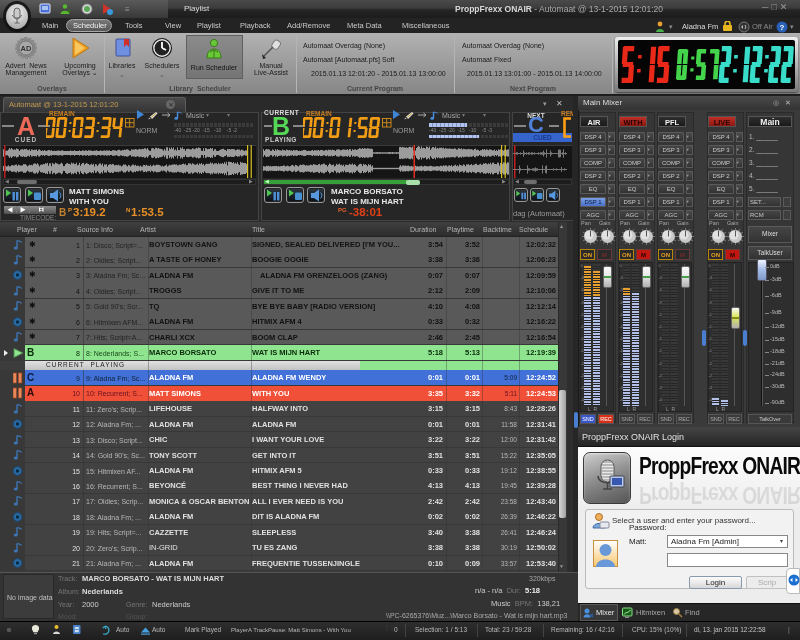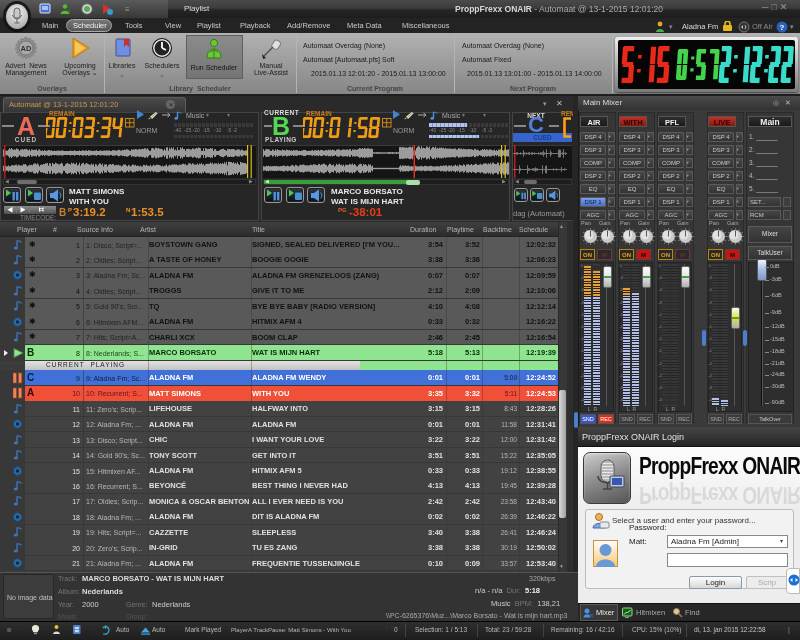--- a/index.html
+++ b/index.html
@@ -535,21 +535,21 @@
       <svg width="12" height="12" style="position:absolute;left:12px;top:1.5px">
         <circle cx="5.5" cy="6" r="4.3" fill="#2a6aa0" stroke="#1a4a78"></circle>
         <circle cx="5.5" cy="6" r="1.7" fill="#0a2a44"></circle>
       </svg>
     </div>
     <div class="tx" style="left:29px;top:271.4px;font-size:8px;color:#111">✱</div>
     <div class="tx" style="left:44px;top:272.4px;width:36px;text-align:right;font-size:7px;color:#111">3</div>
     <div class="ab" style="left:82.5px;top:267.9px;width:1px;height:15.45px;background:#2e2e2e;opacity:0.5"></div>
     <div class="tx" style="left:86px;top:272.4px;font-size:7px;color:#222">3: Aladna Fm; Sc...</div>
     <div class="tx" style="left:149px;top:271.9px;font-size:7.5px;font-weight:bold;color:#111">ALADNA FM</div>
-    <div class="tx" style="left:252px;top:271.9px;font-size:7.5px;font-weight:bold;color:#111">ALADNA FM GRENZELOOS (ZANG)</div>
+    <div class="tx" style="left:260px;top:271.9px;font-size:7.5px;font-weight:bold;color:#111">ALADNA FM GRENZELOOS (ZANG)</div>
     <div class="tx" style="left:407px;top:271.9px;width:36px;text-align:right;font-size:7.5px;font-weight:bold;color:#111">0:07</div>
     <div class="tx" style="left:444px;top:271.9px;width:36px;text-align:right;font-size:7.5px;font-weight:bold;color:#111">0:07</div>
     <div class="tx" style="left:512px;top:271.9px;width:44px;text-align:right;font-size:7.5px;font-weight:bold;color:#111">12:09:59</div>
     <div class="ab" style="left:0;top:283.34999999999997px;width:558px;height:15.45px;background:#383838"></div>
     <div class="ab" style="left:25px;top:283.34999999999997px;width:533px;height:14.75px;background:#595959"></div>
     <div class="ab" style="left:0;top:283.34999999999997px;width:25px;height:15.45px">
       <svg width="10" height="12" style="position:absolute;left:13px;top:1.5px">
         <path d="M4 1.5v7" stroke="#3d76b4" stroke-width="1.4"></path>
         <ellipse cx="2.8" cy="9" rx="2.1" ry="1.6" fill="#3d76b4"></ellipse>
         <path d="M4 1.5c2 .6 3.6.4 4.6 2" stroke="#3d76b4" stroke-width="1.2" fill="none"></path>
@@ -837,21 +837,21 @@
     <div class="ab" style="left:0;top:540.2499999999999px;width:25px;height:15.45px">
       <svg width="10" height="12" style="position:absolute;left:13px;top:1.5px">
         <path d="M4 1.5v7" stroke="#3d76b4" stroke-width="1.4"></path>
         <ellipse cx="2.8" cy="9" rx="2.1" ry="1.6" fill="#3d76b4"></ellipse>
         <path d="M4 1.5c2 .6 3.6.4 4.6 2" stroke="#3d76b4" stroke-width="1.2" fill="none"></path>
       </svg>
     </div>
     <div class="tx" style="left:44px;top:544.7499999999999px;width:36px;text-align:right;font-size:7px;color:#e0e0e0">20</div>
     <div class="ab" style="left:82.5px;top:540.2499999999999px;width:1px;height:15.45px;background:#2e2e2e;opacity:0.5"></div>
     <div class="tx" style="left:86px;top:544.7499999999999px;font-size:7px;color:#b8b8b8">20: Zero's; Scrip...</div>
-    <div class="tx" style="left:149px;top:544.2499999999999px;font-size:7.5px;font-weight:bold;color:#e0e0e0">IN-GRID</div>
+    <div class="tx" style="left:149px;top:544.2499999999999px;font-size:7.5px;font-weight:normal;color:#e0e0e0">IN-GRID</div>
     <div class="tx" style="left:252px;top:544.2499999999999px;font-size:7.5px;font-weight:bold;color:#e0e0e0">TU ES ZANG</div>
     <div class="tx" style="left:407px;top:544.2499999999999px;width:36px;text-align:right;font-size:7.5px;font-weight:bold;color:#e0e0e0">3:38</div>
     <div class="tx" style="left:444px;top:544.2499999999999px;width:36px;text-align:right;font-size:7.5px;font-weight:bold;color:#e0e0e0">3:38</div>
     <div class="tx" style="left:481px;top:545.2499999999999px;width:36px;text-align:right;font-size:6.5px;color:#b8b8b8">30:19</div>
     <div class="tx" style="left:512px;top:544.2499999999999px;width:44px;text-align:right;font-size:7.5px;font-weight:bold;color:#e0e0e0">12:50:02</div>
     <div class="ab" style="left:0;top:555.6999999999999px;width:558px;height:15.45px;background:#383838"></div>
     <div class="ab" style="left:25px;top:555.6999999999999px;width:533px;height:14.75px;background:#424242"></div>
     <div class="ab" style="left:0;top:555.6999999999999px;width:25px;height:15.45px">
       <svg width="12" height="12" style="position:absolute;left:12px;top:1.5px">
         <circle cx="5.5" cy="6" r="4.3" fill="#2a6aa0" stroke="#1a4a78"></circle>

